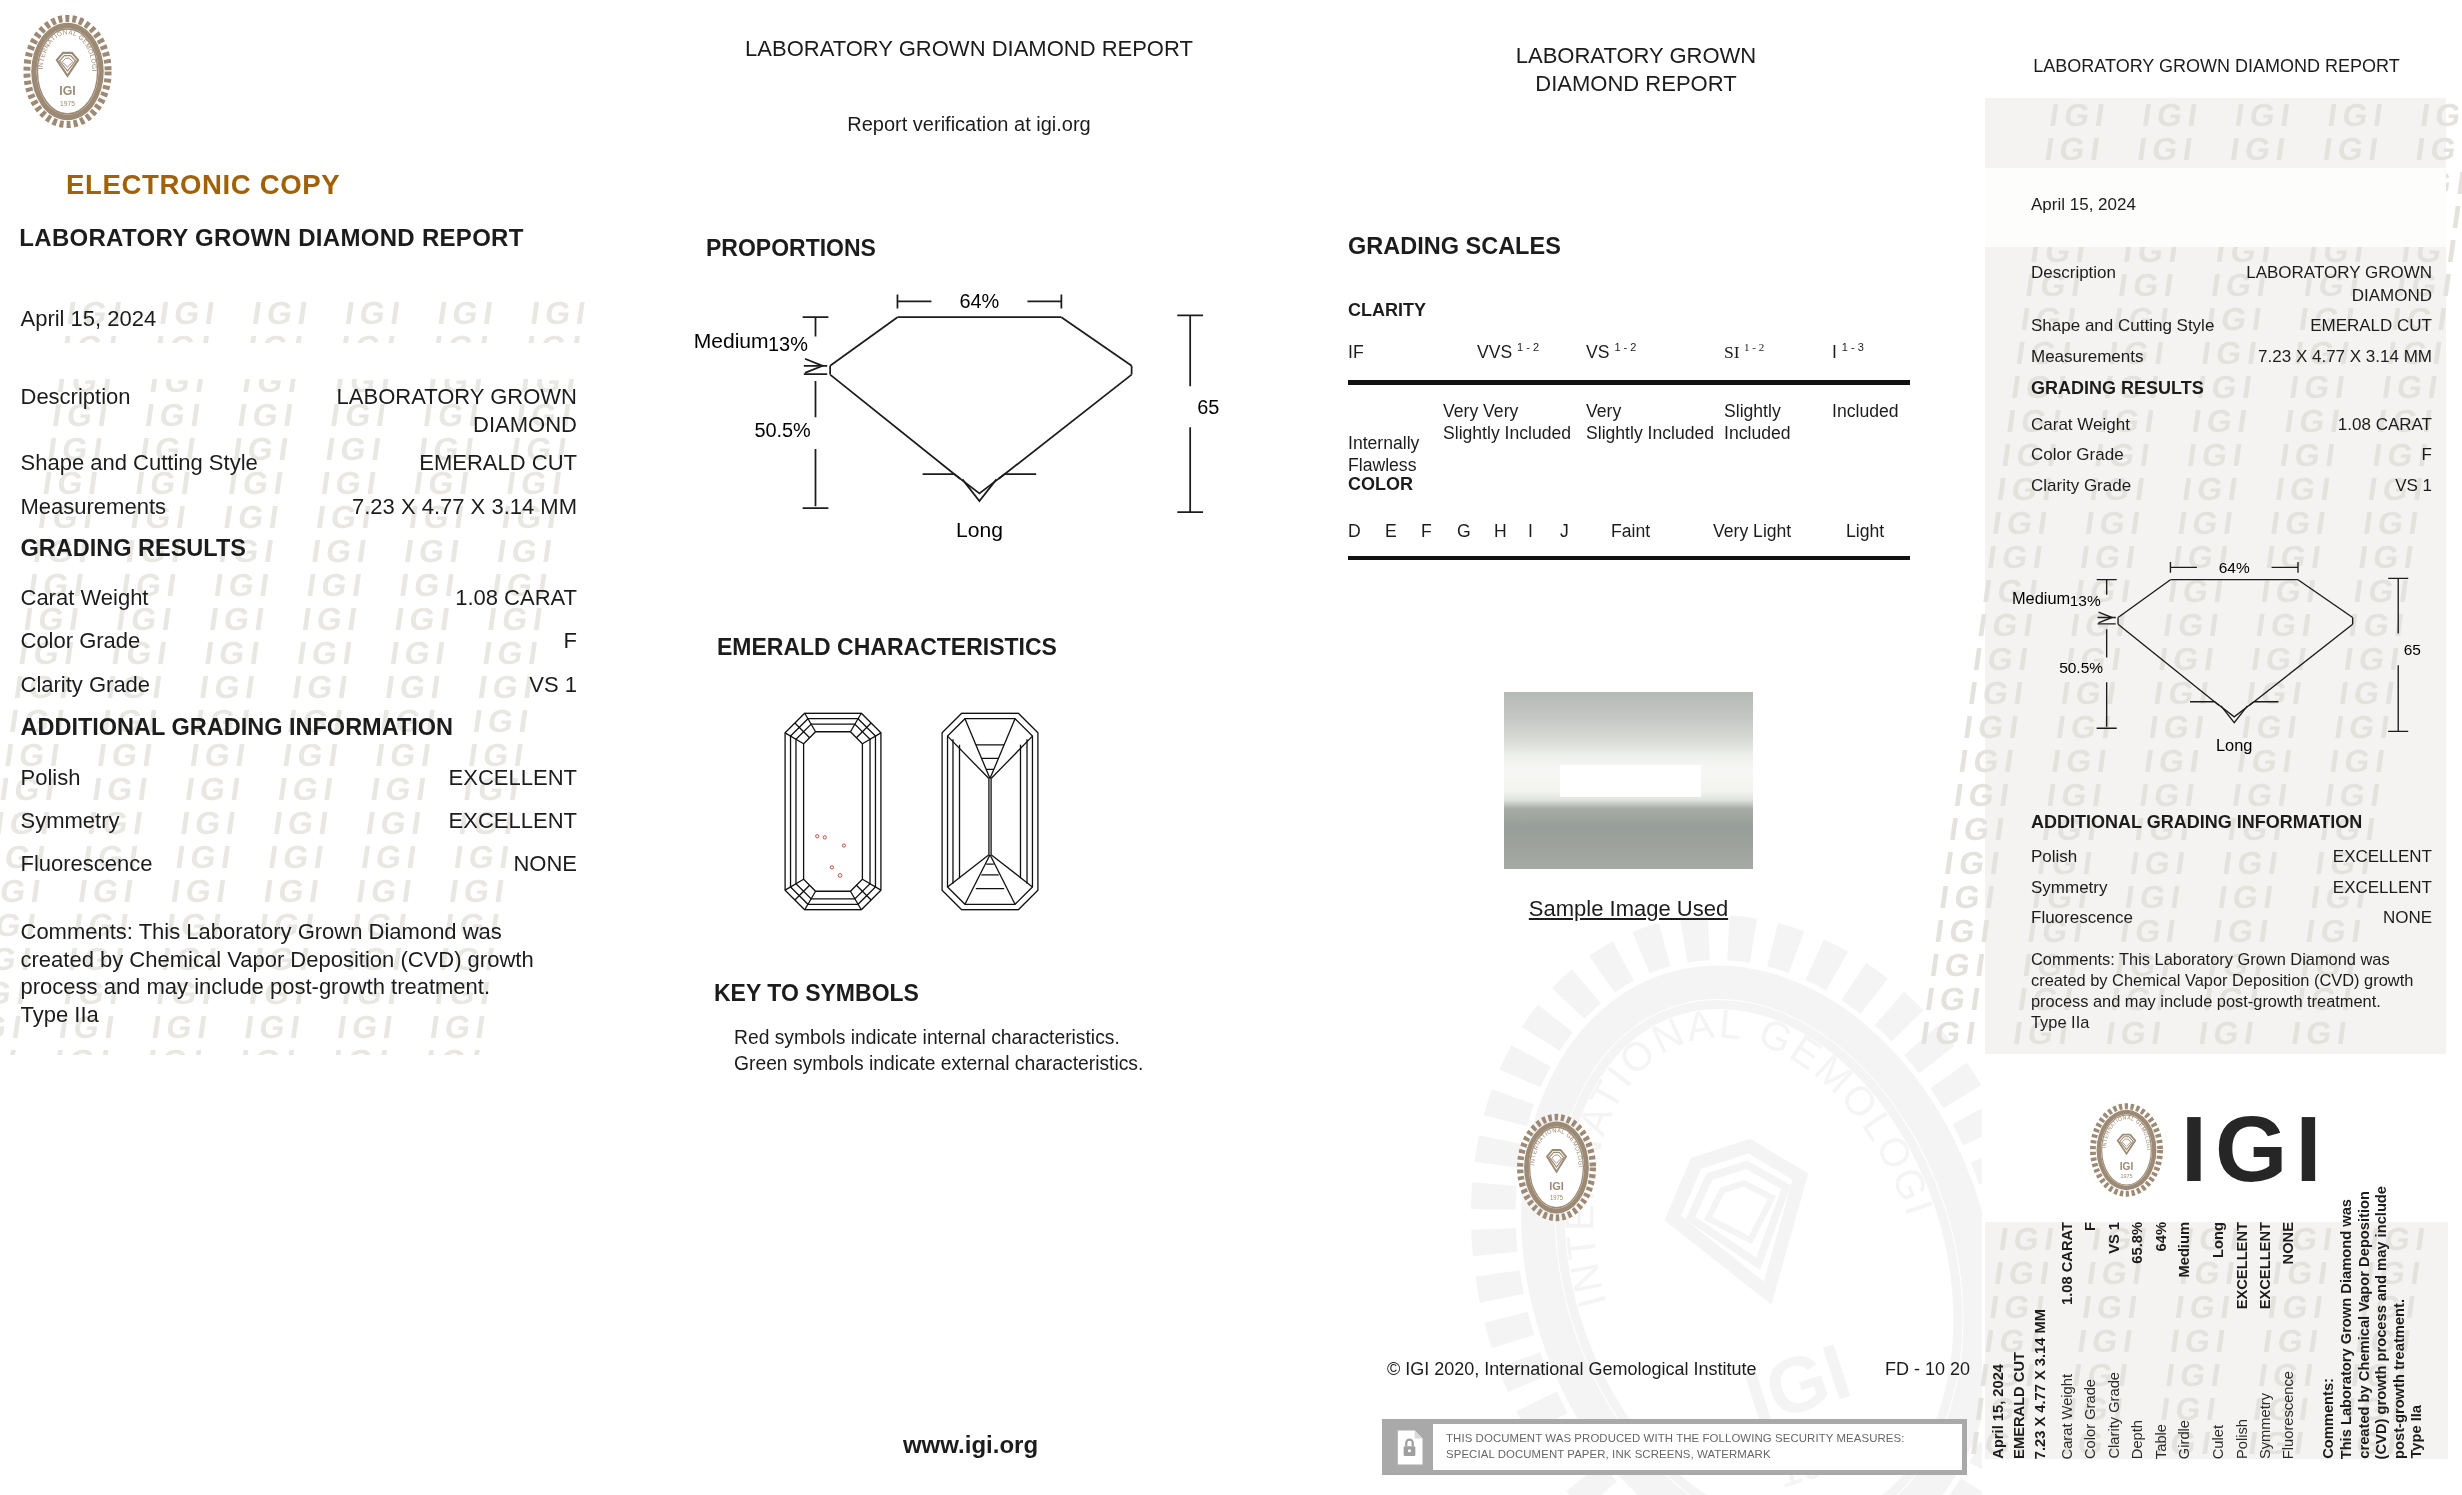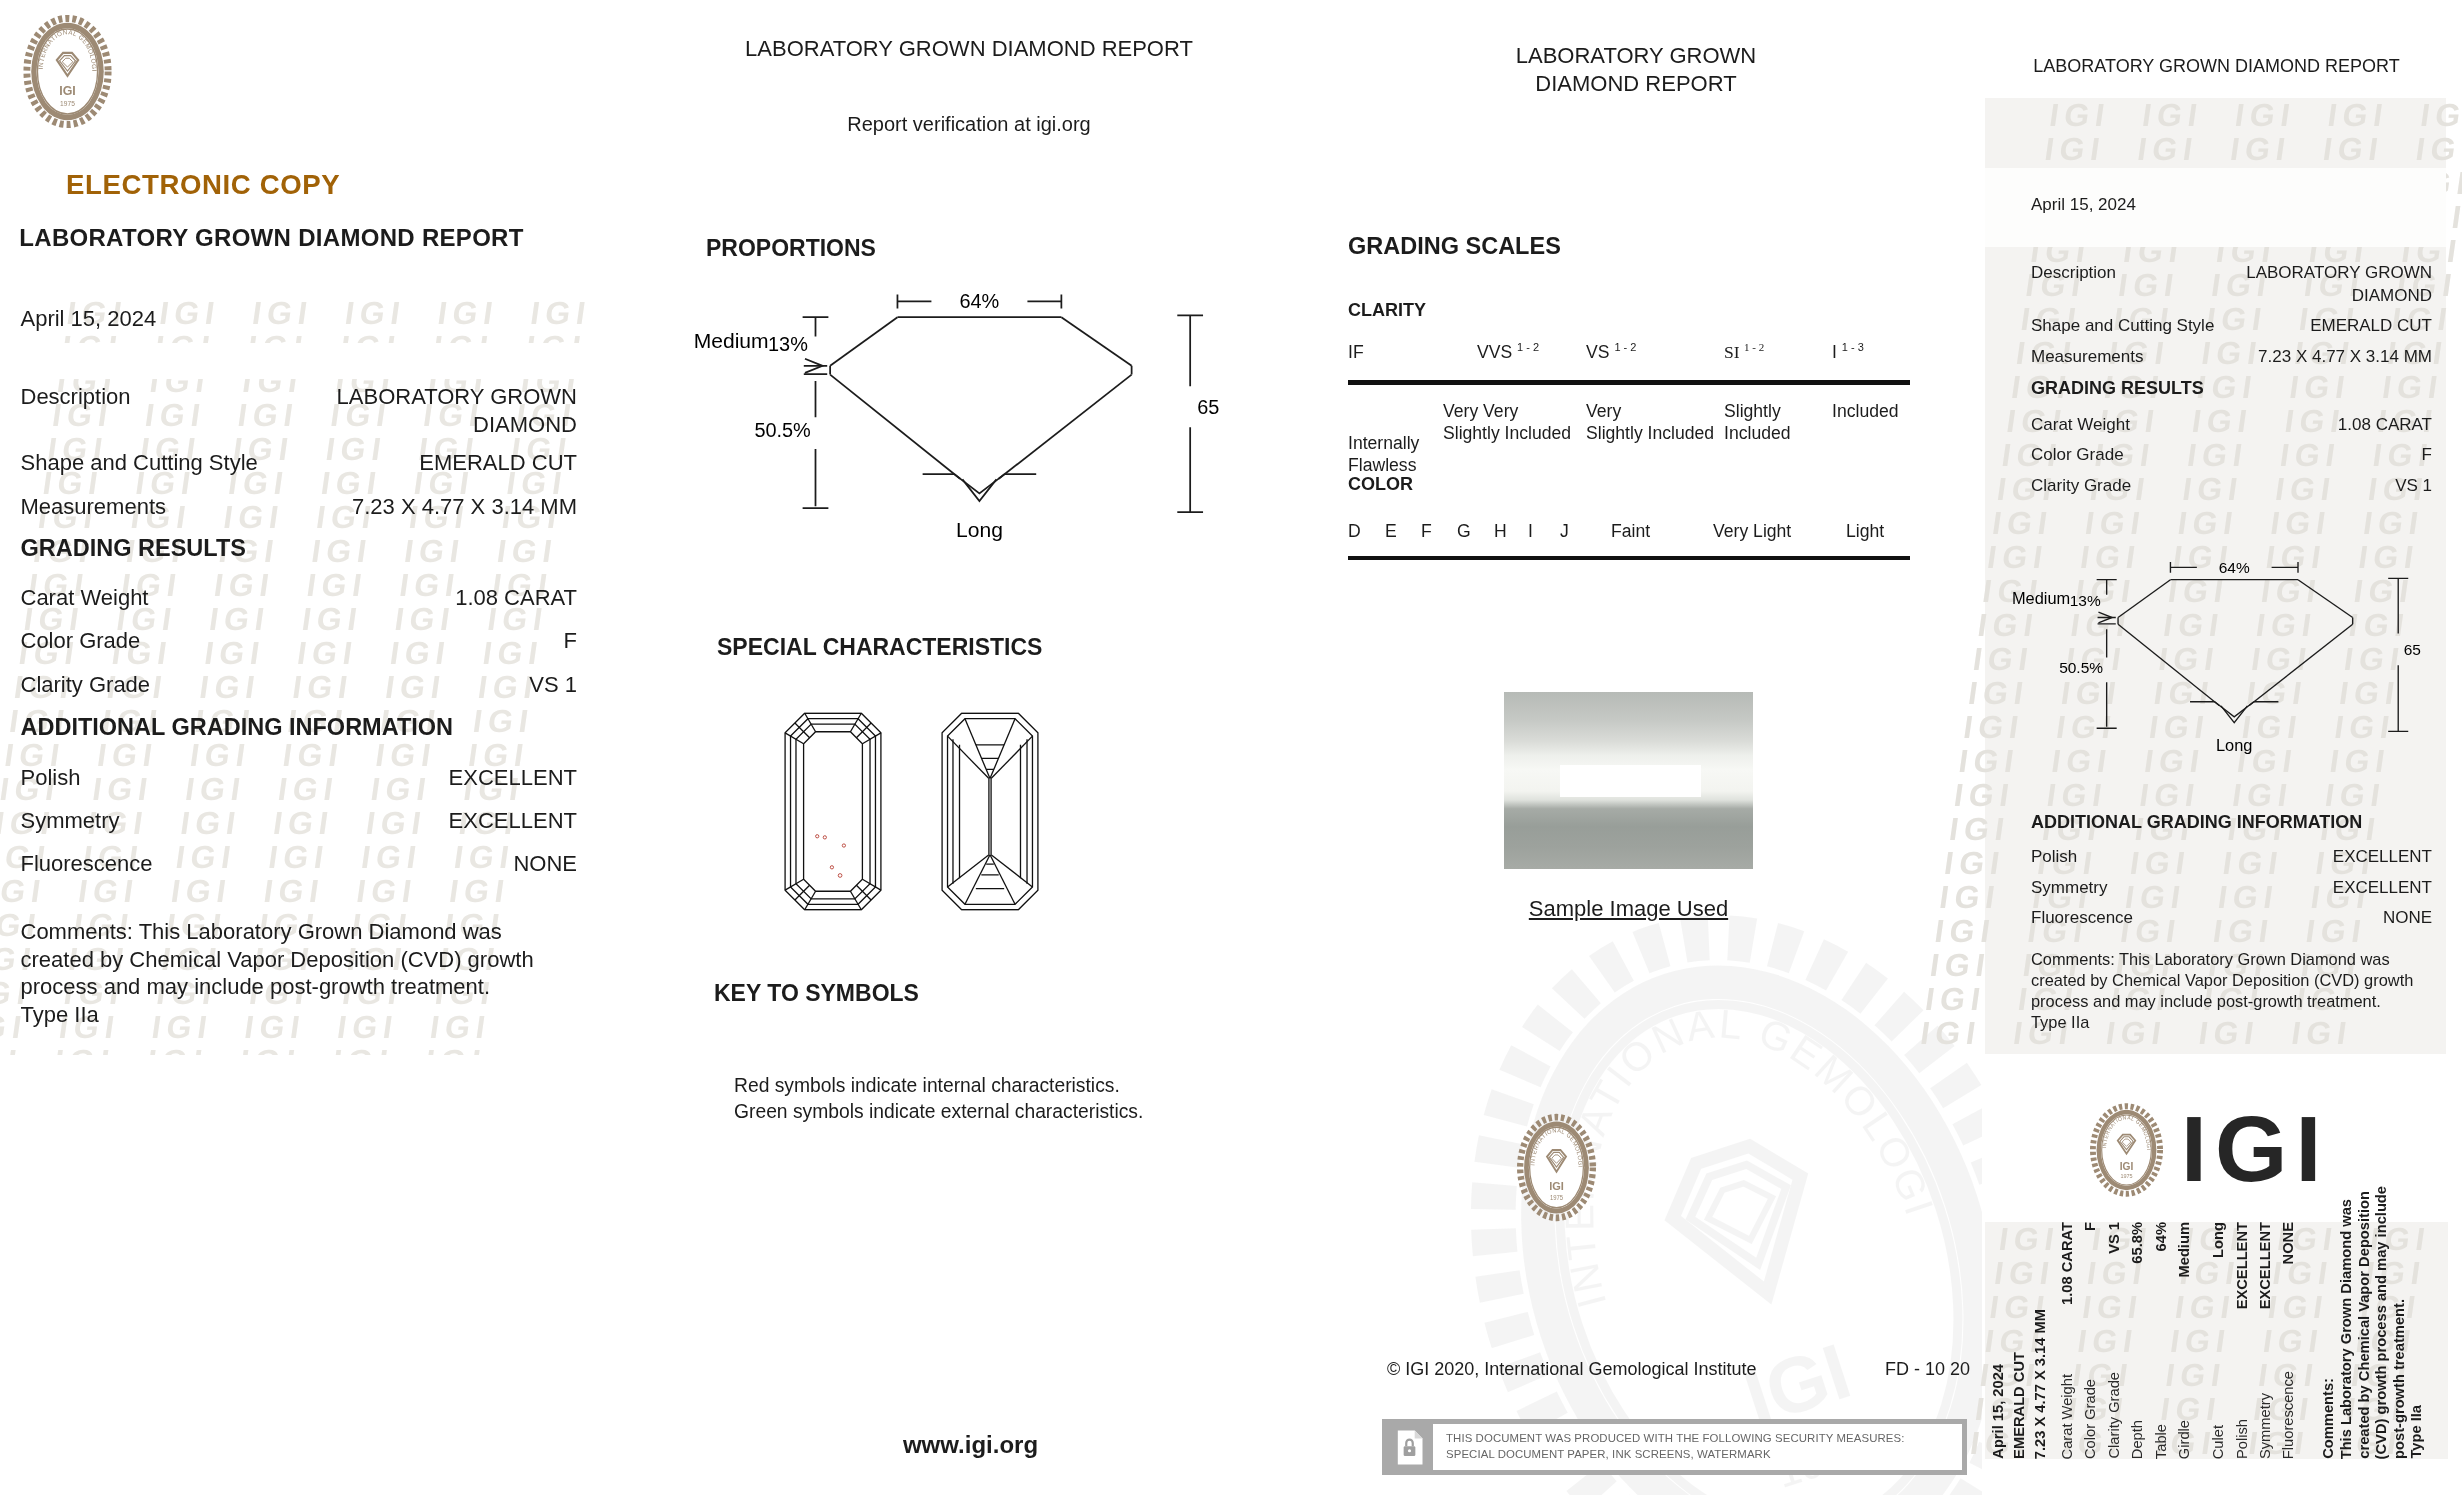--- a/index.html
+++ b/index.html
@@ -223,35 +223,35 @@
   <div class="abs center" style="left:705px;top:113px;width:528px;font-size:20px;">Report verification at igi.org</div>
 
   <div class="abs b" style="left:706px;top:235px;font-size:23px;">PROPORTIONS</div>
 
   <div class="abs" style="left:692px;top:278px;">
     <svg width="528" height="281" viewBox="0 0 900 480">
         <use href="#sym-prop"></use>
       </svg>
   </div>
 
-  <div class="abs b" style="left:717px;top:634px;font-size:23px;">SPECIAL CHARACTERISTICS</div>
+  <div class="abs b" style="left:717px;top:634px;font-size:23px;">EMERALD CHARACTERISTICS</div>
 
   <div class="abs" style="left:784px;top:704px;">
     <svg width="98" height="215" viewBox="0 0 180 365">
         <use href="#sym-crownview"></use>
       </svg>
   </div>
   <div class="abs" style="left:941px;top:704px;">
     <svg width="98" height="215" viewBox="0 0 180 365">
         <use href="#sym-pavview"></use>
       </svg>
   </div>
 
   <div class="abs b" style="left:714px;top:980px;font-size:23px;">KEY TO SYMBOLS</div>
-  <div class="abs" style="left:734px;top:1025px;font-size:19.3px;line-height:26px;margin-top:48px;">
+  <div class="abs" style="left:734px;top:1025px;font-size:19.3px;line-height:26px;">
     <div>Red symbols indicate internal characteristics.</div>
     <div>Green symbols indicate external characteristics.</div>
   </div>
 
   <div class="abs b center" style="left:736px;top:1431px;width:469px;font-size:24px;">www.igi.org</div>
 
   <div class="abs center" style="left:1372px;top:42px;width:528px;font-size:22px;line-height:27.6px;">
     <div>LABORATORY GROWN</div>
     <div>DIAMOND REPORT</div>
   </div>

